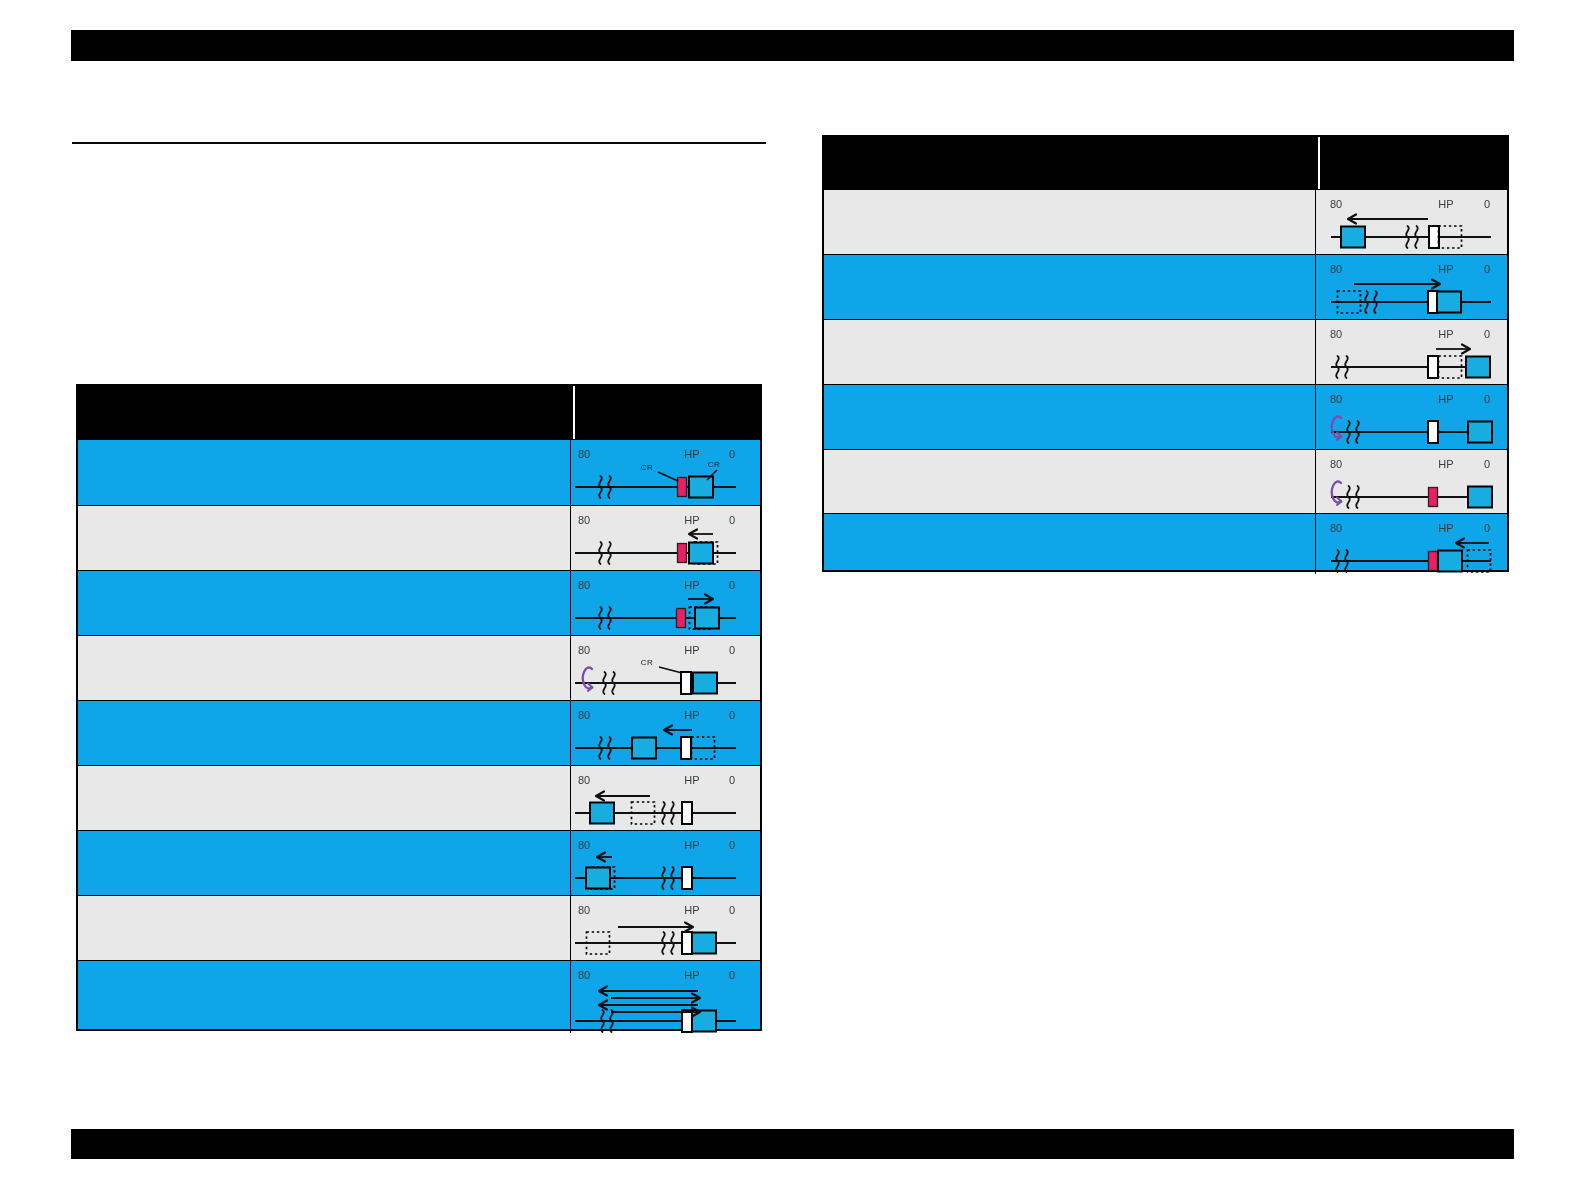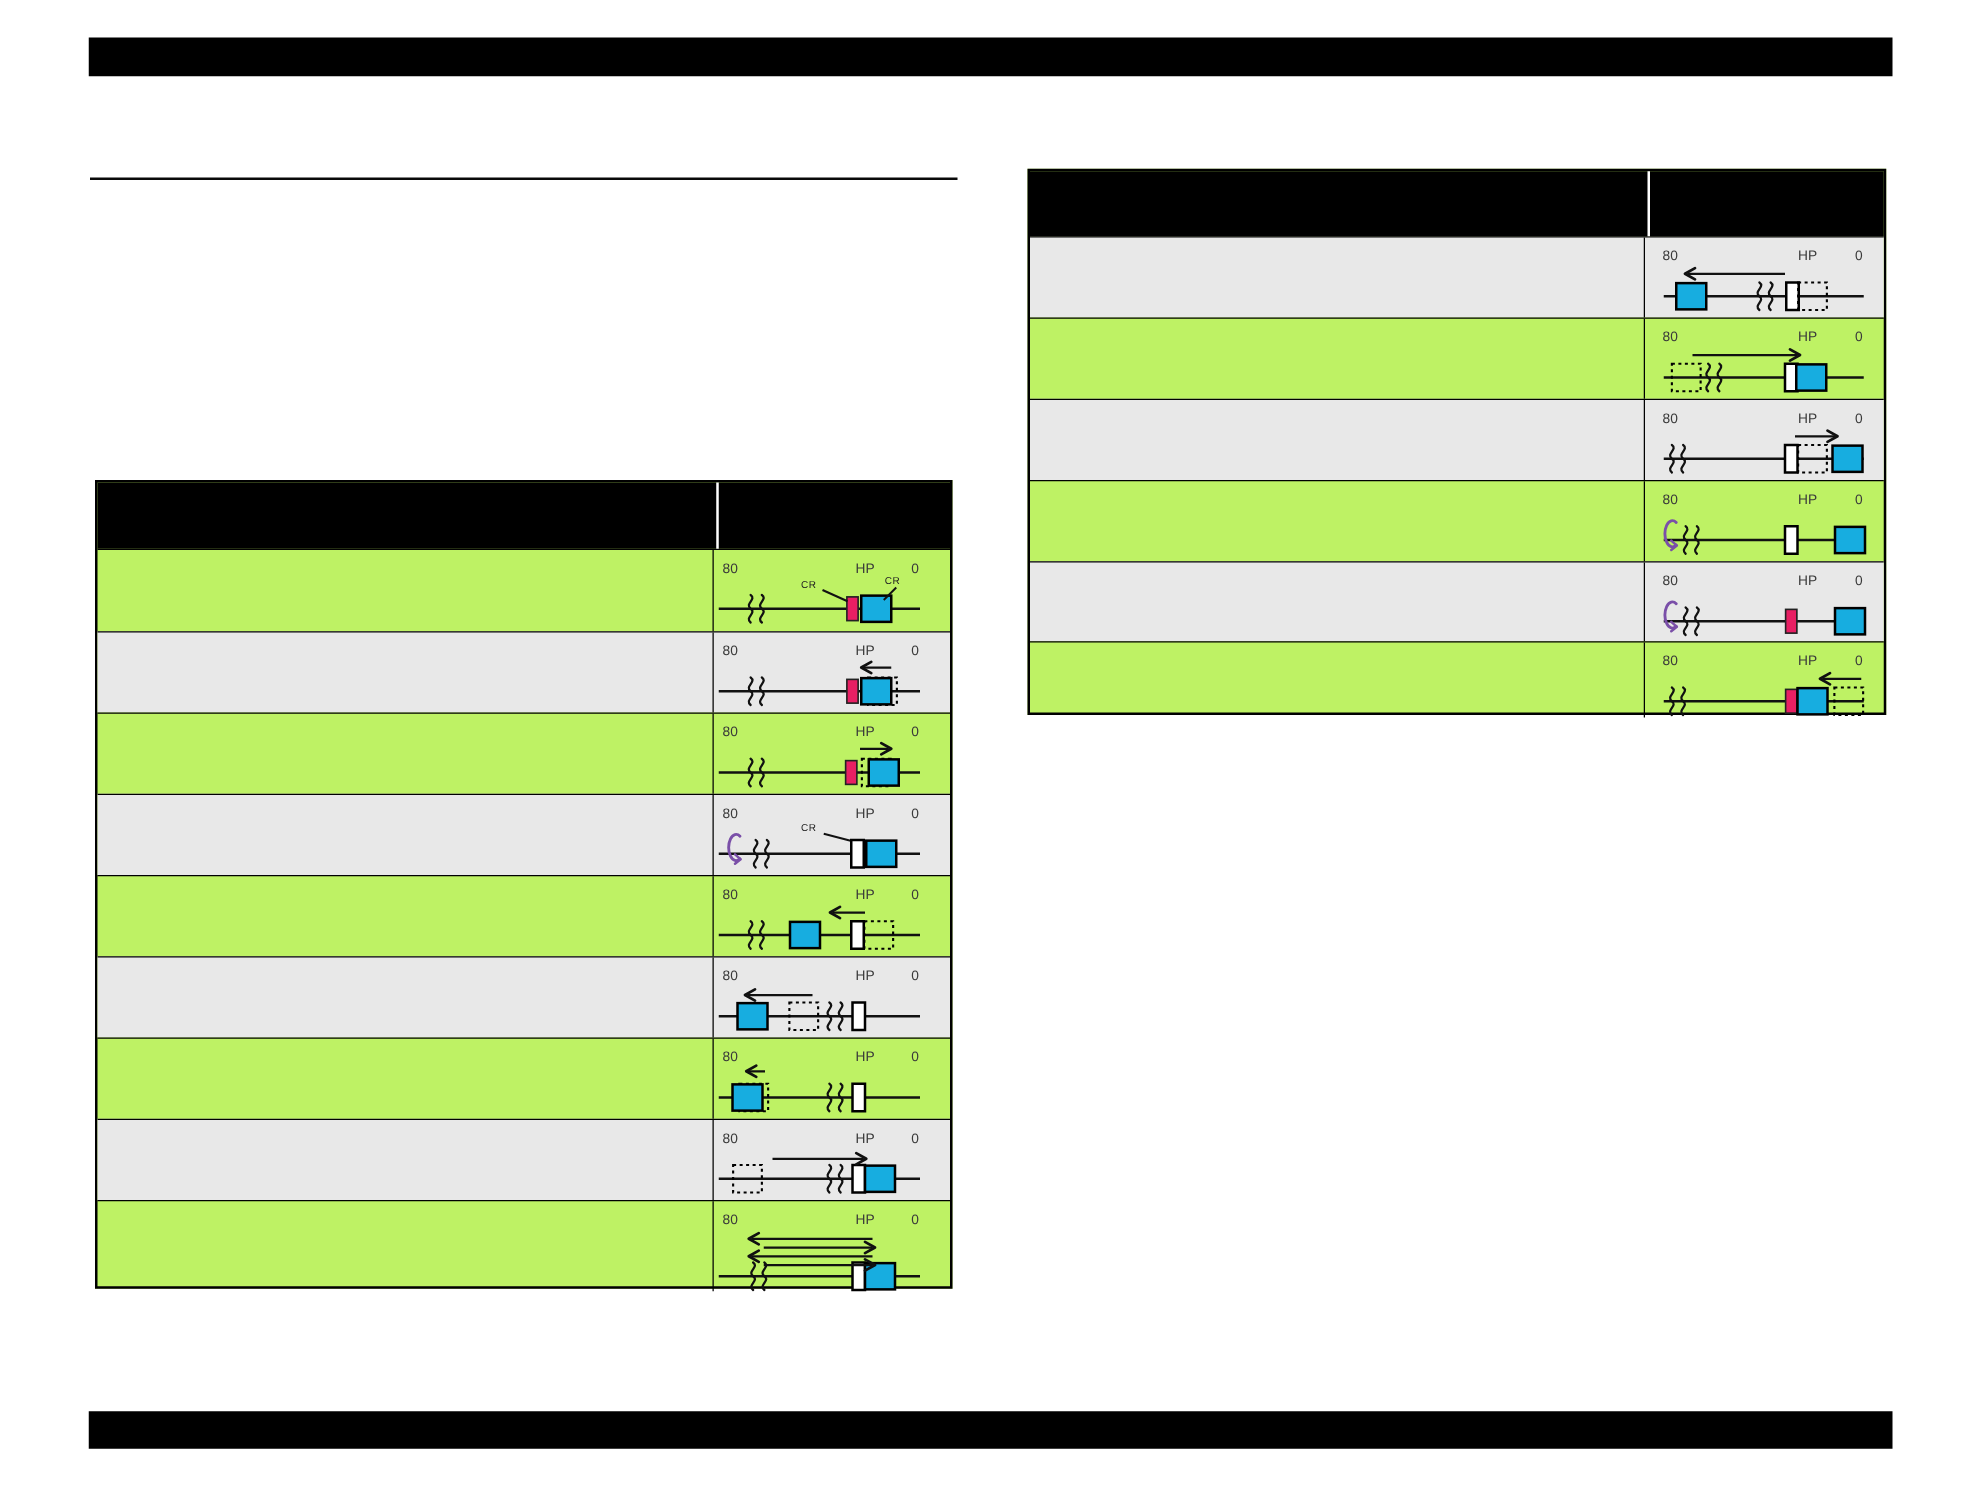--- a/index.html
+++ b/index.html
@@ -4,21 +4,21 @@
 <style>
   html,body{margin:0;padding:0;}
   body{
     width:1584px;height:1190px;position:relative;background:#ffffff;
     font-family:"Liberation Sans",sans-serif;overflow:hidden;
   }
   .bar{position:absolute;background:#000;}
   #top-bar{left:71px;top:30px;width:1443px;height:31px;}
   #bottom-bar{left:71px;top:1129px;width:1443px;height:30px;}
   #section-rule{position:absolute;left:72px;top:142px;width:694px;height:2px;background:#0a0a0a;}
-  .tbl{position:absolute;border:2px solid #000;box-sizing:border-box;background:#bef264;}
+  .tbl{position:absolute;border:2px solid #000;box-sizing:border-box;background:#0ea5e9;}
   #tbl-left{left:76px;top:384px;width:686px;height:647px;}
   #tbl-right{left:822px;top:135px;width:687px;height:437px;}
   .thead{position:relative;background:#000;width:100%;}
   #tbl-left .thead{height:53px;}
   #tbl-right .thead{height:52px;}
   .hdiv{position:absolute;top:0;bottom:0;width:2px;background:#fff;}
   #tbl-left .hdiv{left:495px;}
   #tbl-right .hdiv{left:494px;}
   .trow{display:flex;box-sizing:border-box;border-top:1px solid #000;}
   .trow.shade{background:#e8e8e8;}

